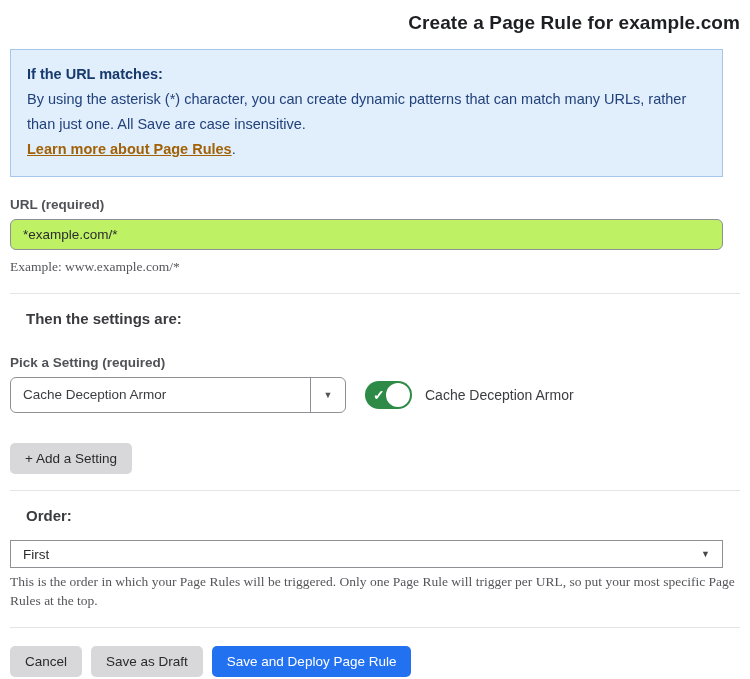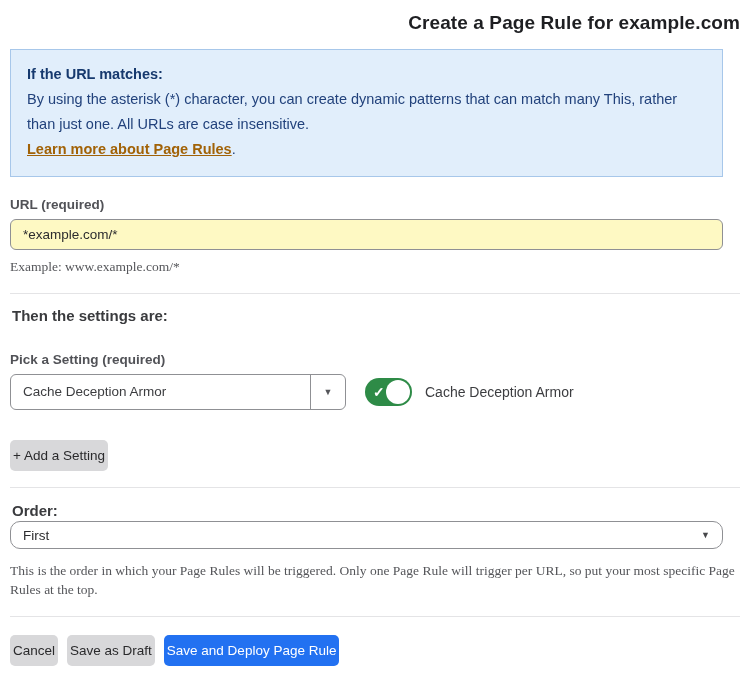--- a/index.html
+++ b/index.html
@@ -50,42 +50,42 @@
   .text-input {
     width: calc(100% - 17px);
     height: 31px;
     border: 1px solid #8f9094;
     border-radius: 6px;
     padding: 0 12px;
     font-size: 13.5px;
     color: #2c2c2e;
     font-family: "Liberation Sans", sans-serif;
     outline: none;
-    background: #fef9c3;
+    background: #bef264;
   }
 
   .helper {
     font-size: 13.5px;
     color: #55565a;
     margin: 7px 0 0 0;
     line-height: 19px;
     font-family: Liberation Serif, serif;
   }
 
   hr.divider {
     border: none;
     border-top: 1px solid #e4e4e6;
     margin: 17px 0 13px 0;
   }
 
   .section-heading {
     font-size: 15px;
     font-weight: bold;
     color: #3a3b3e;
-    margin: 2px;
+    margin: 16px;
   }
 
   
   .setting-row {
     display: flex;
     align-items: center;
     margin-bottom: 30px;
   }
   .segmented-select {
     width: 336px;
@@ -151,66 +151,66 @@
     margin-left: 13px;
     font-size: 14px;
     color: #3c3d40;
   }
 
   
   .btn {
     font-family: "Liberation Sans", sans-serif;
     font-size: 13.5px;
     height: 31px;
-    padding: 0 3px;
+    padding: 0 15px;
     border: none;
     border-radius: 5px;
     cursor: pointer;
     white-space: nowrap;
   }
   .btn.secondary { background: #d8d8da; color: #2a2a2c; }
   .btn.primary { background: #2271f1; color: #ffffff; }
 
   
   .plain-select {
     width: calc(100% - 17px);
     height: 28px;
     border: 1px solid #8f9094;
-    border-radius: 10px;
+    border-radius: 0;
     display: flex;
     align-items: center;
     justify-content: space-between;
     padding: 0 12px;
     font-size: 13.5px;
     color: #2c2c2e;
     background: #ffffff;
     cursor: pointer;
   }
   .plain-select .arrow-glyph { color: #46474a; }
 
-  .order-helper { margin-top: 12px; max-width: 735px; }
+  .order-helper { margin-top: 4px; max-width: 735px; }
 
   hr.divider.pre-footer { margin: 17px 0 18px 0; }
 
   .footer-actions {
     display: flex;
     gap: 9px;
     align-items: center;
   }
 </style>
 </head>
 <body>
 
 <div class="page">
 
   <h1 class="page-title">Create a Page Rule for example.com</h1>
 
   <div class="info-box">
     <div class="info-heading">If the URL matches:</div>
-    <div class="info-body">By using the asterisk (*) character, you can create dynamic patterns that can match many This, rather than just one. All URLs are case insensitive.</div>
+    <div class="info-body">By using the asterisk (*) character, you can create dynamic patterns that can match many URLs, rather than just one. All Save are case insensitive.</div>
     <div class="info-link-line">
       <a href="#">Learn more about Page Rules</a><span class="suffix">.</span>
     </div>
   </div>
 
   <label class="field-label">URL (required)</label>
   <input type="text" class="text-input" value="*example.com/*" style="">
   <p class="helper">Example: www.example.com/*</p>
 
   <hr class="divider">

